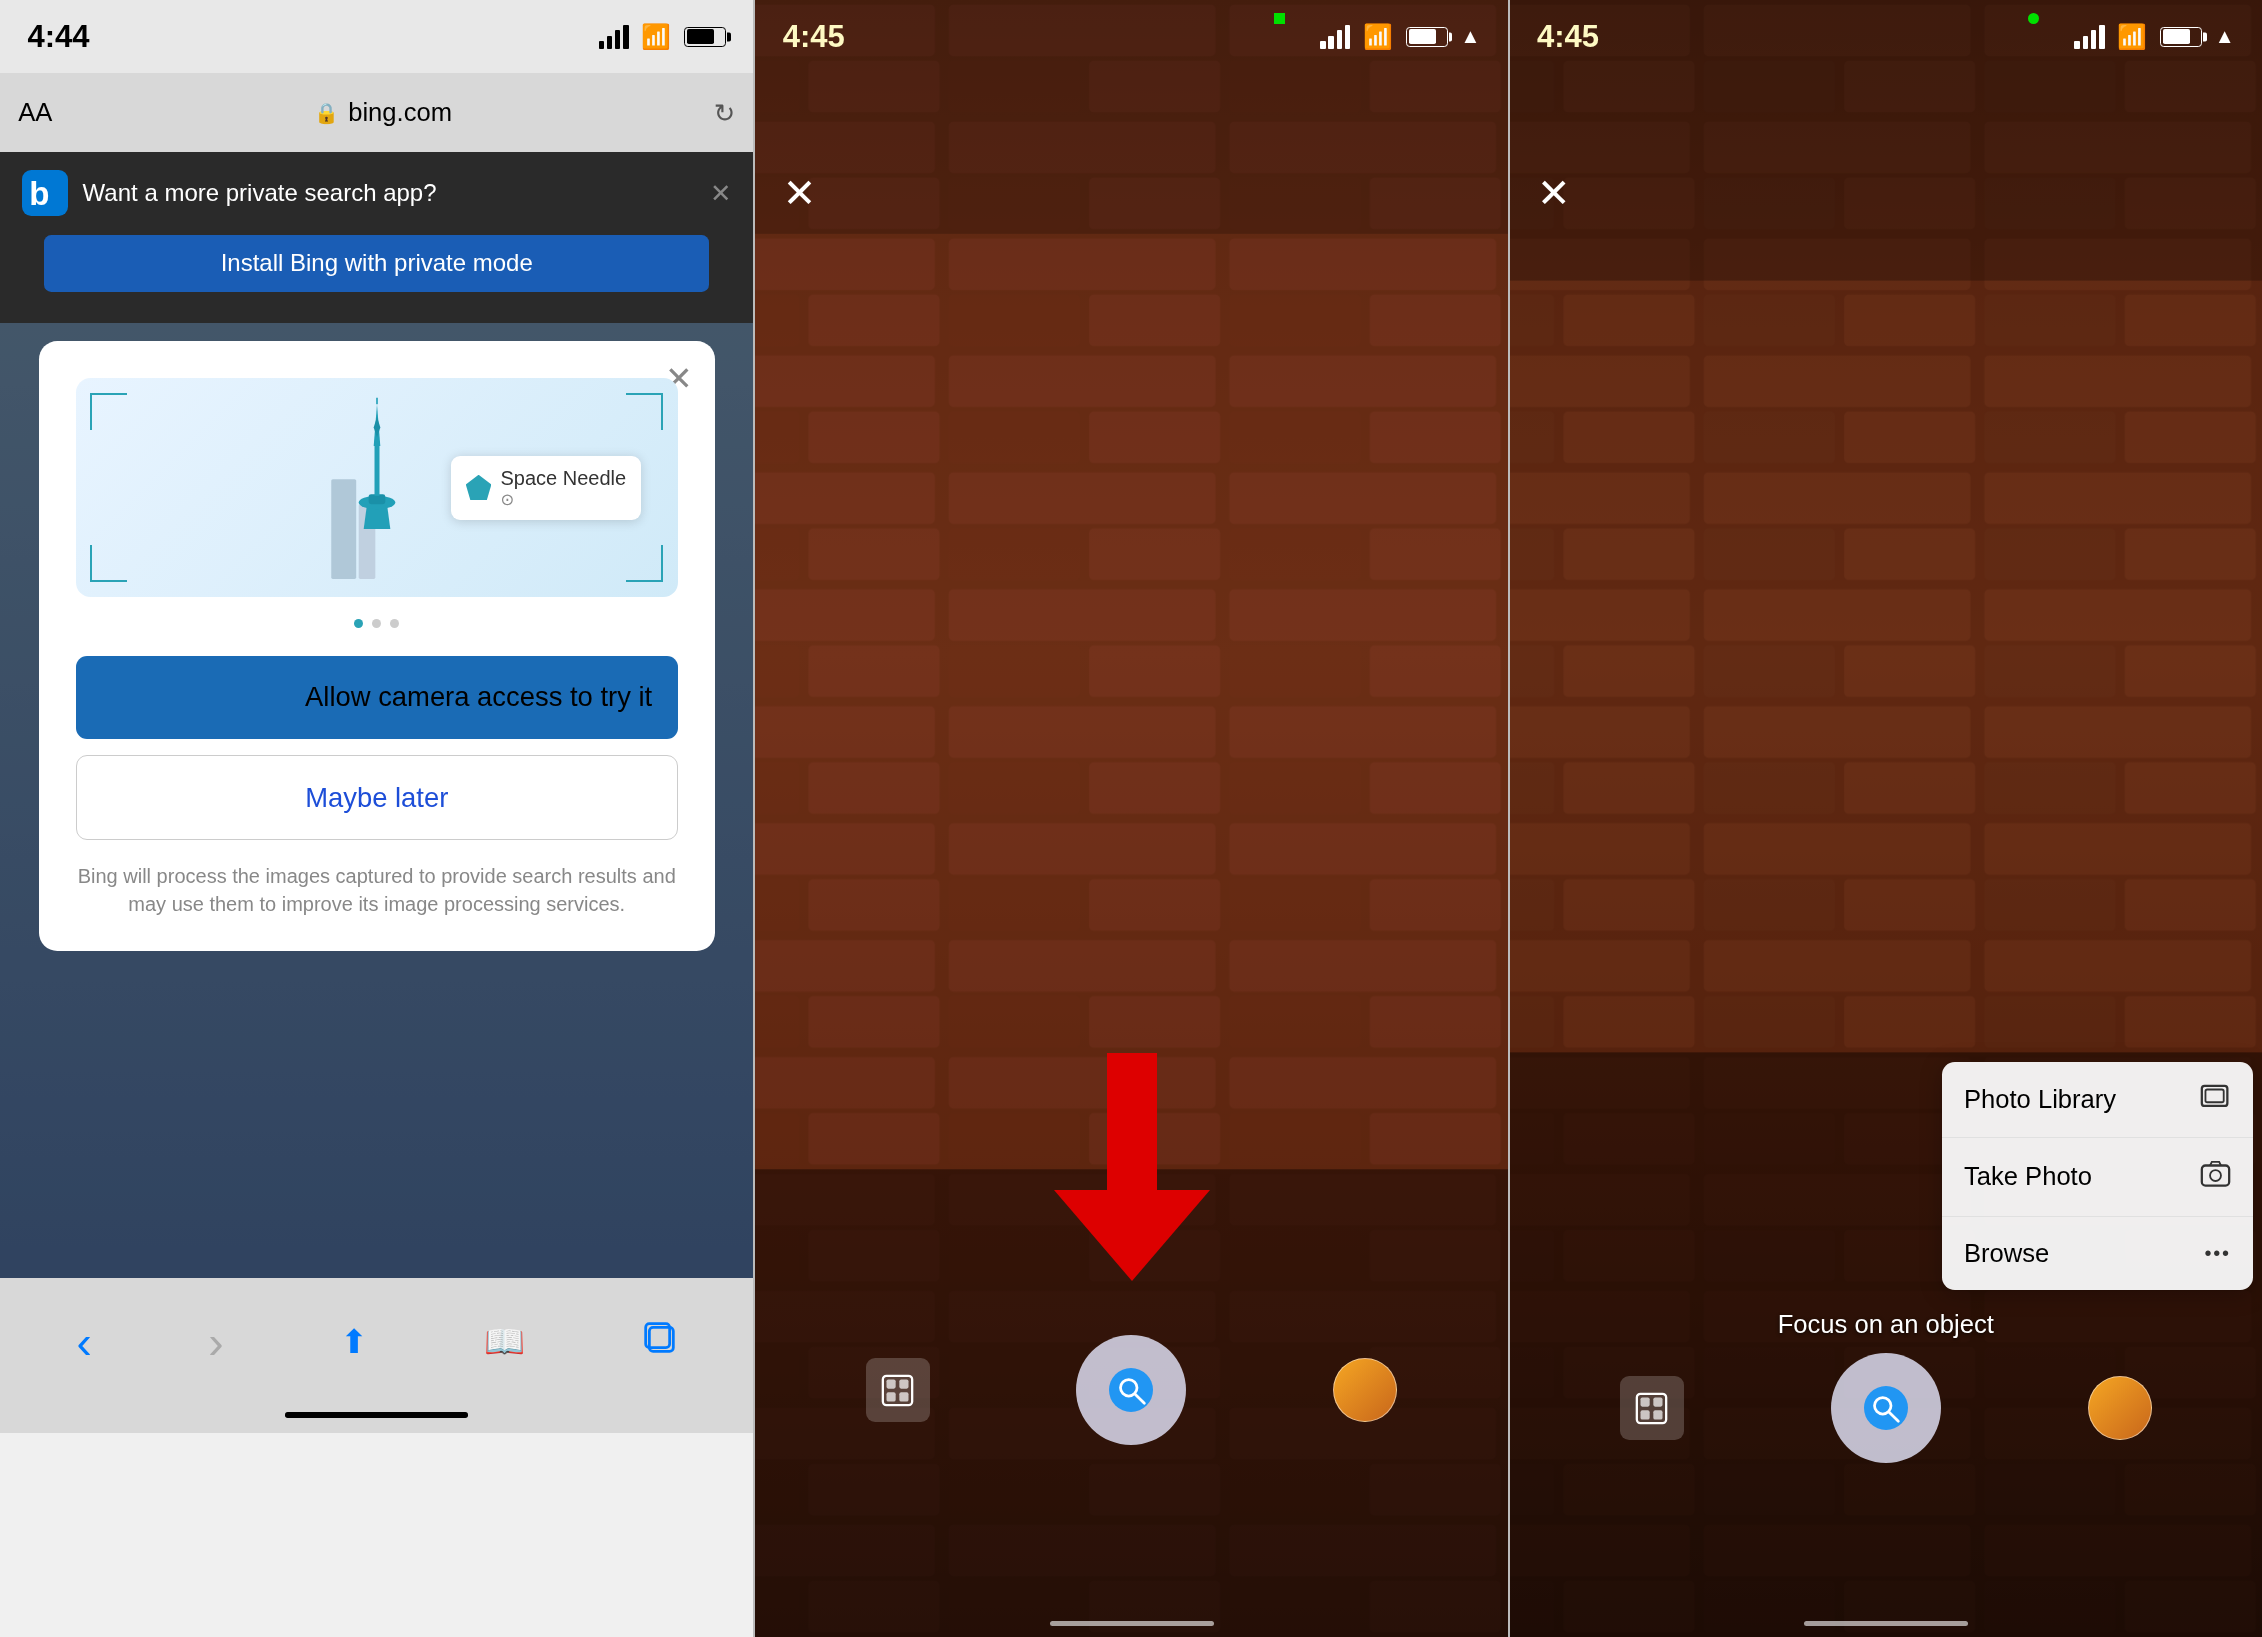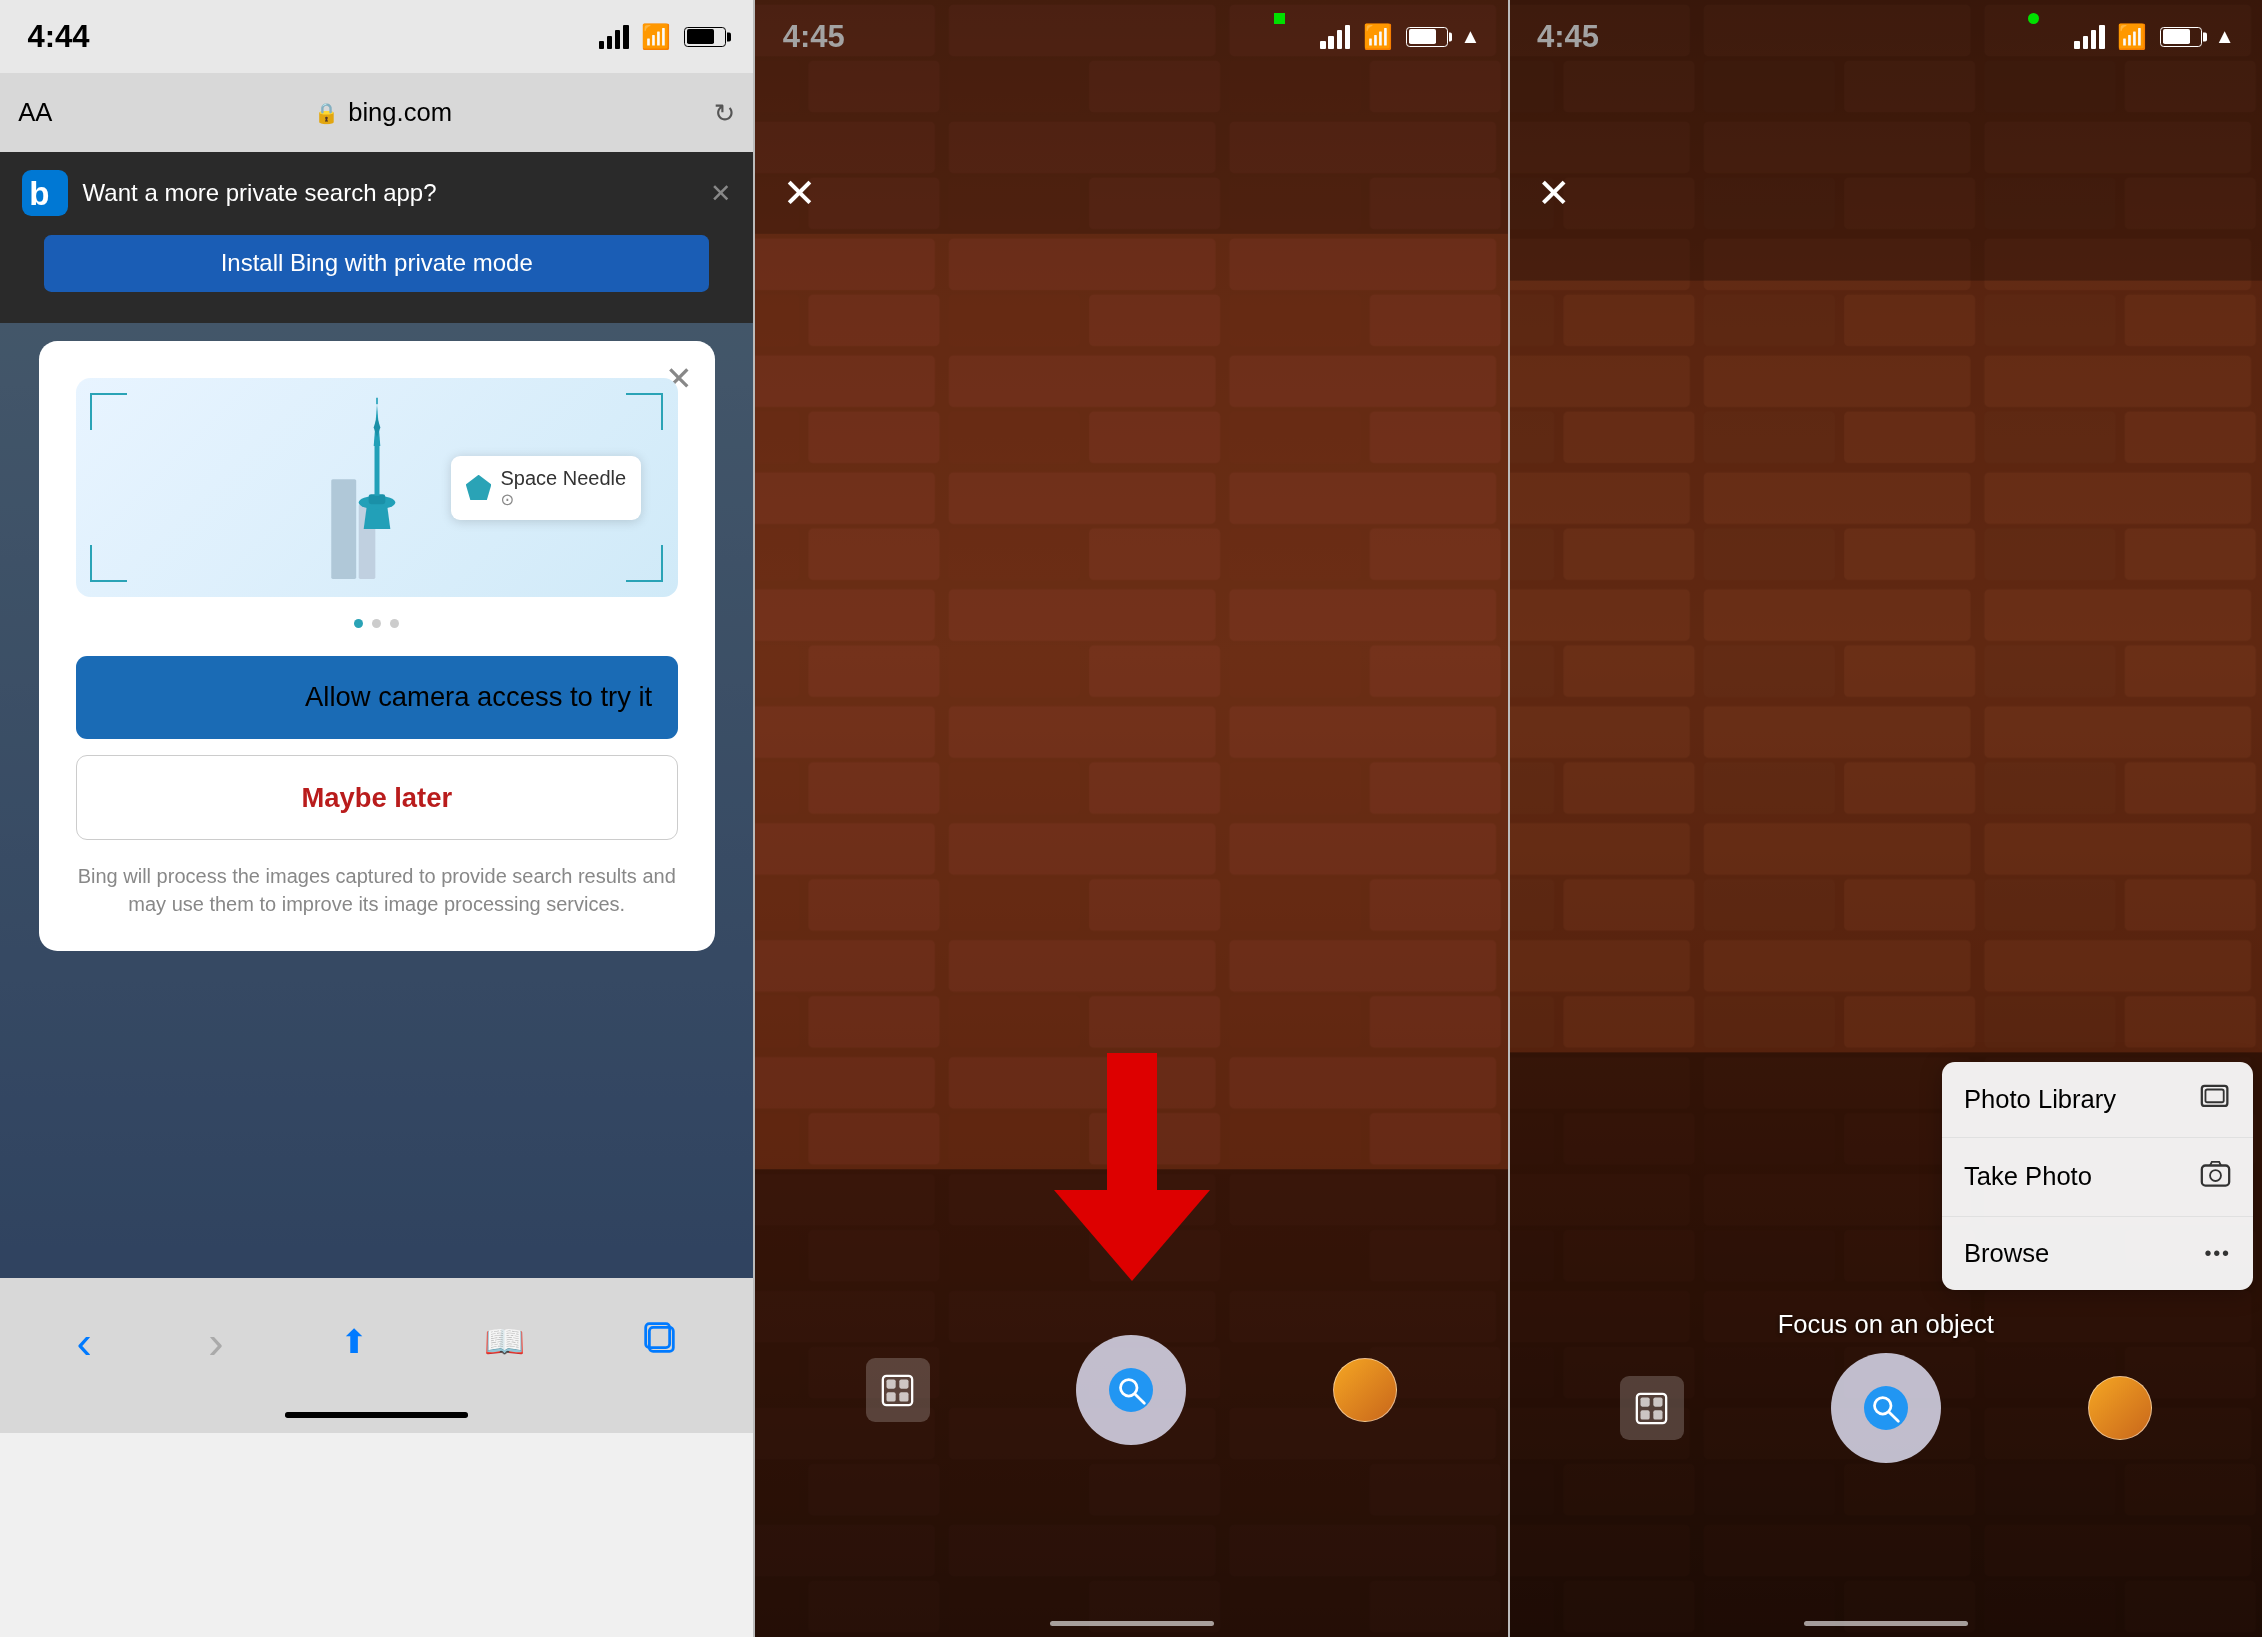--- a/index.html
+++ b/index.html
@@ -43,21 +43,21 @@
       align-items: center;
       justify-content: space-between;
       padding: 0 27.4px;
       flex-shrink: 0;
     }
     .status-time {
       font-size: 31px;
       font-weight: 600;
       color: #000;
     }
-    .status-time-dark { color: #a3a3a3; }
+    .status-time-dark { color: #fef9c3; }
     .status-icons {
       display: flex;
       align-items: center;
       gap: 12.8px;
     }
     .signal-bars {
       display: flex;
       align-items: flex-end;
       gap: 2.7px;
     }
@@ -294,23 +294,23 @@
       margin-bottom: 16.4px;
       cursor: pointer;
     }
     .maybe-btn {
       width: 100%;
       background: #fff;
       border: 1.4px solid #ccc;
       border-radius: 11px;
       padding: 25.6px;
       text-align: center;
-      color: #b91c1c;
+      color: #1d4ed8;
       font-size: 27.4px;
-      font-weight: 700;
+      font-weight: 400;
       cursor: pointer;
       margin-bottom: 22px;
     }
     .disclaimer-text {
       font-size: 20px;
       color: #888;
       text-align: center;
       line-height: 1.4;
     }
 

